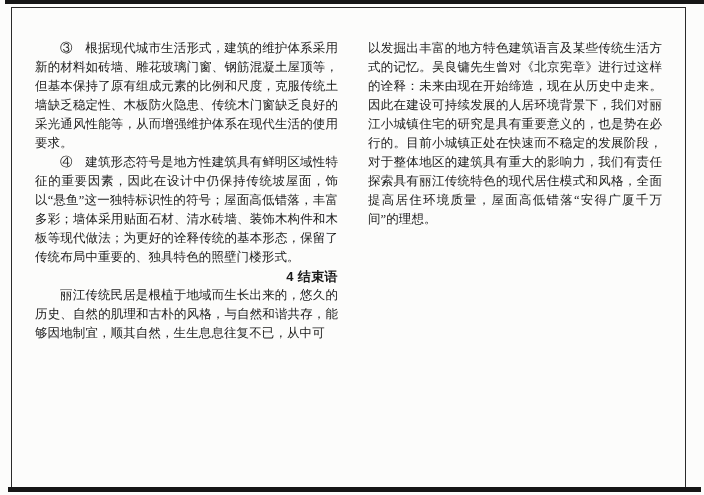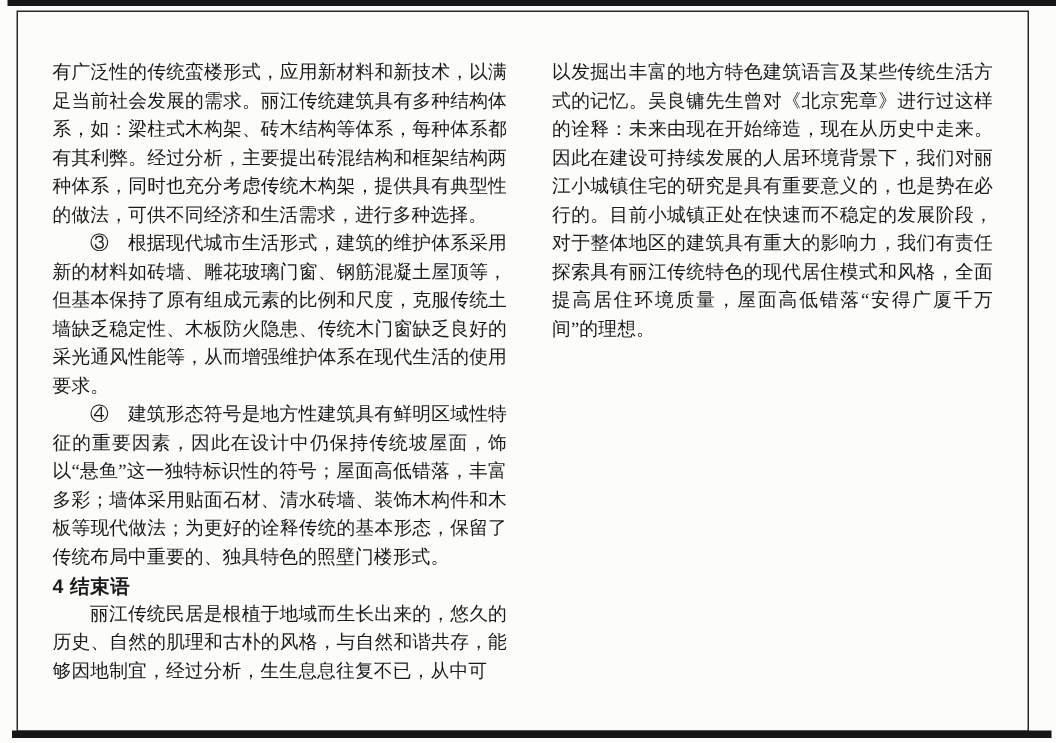--- a/index.html
+++ b/index.html
@@ -52,43 +52,42 @@
     line-height: 19px;
     color: #1a1a1a;
     text-align: justify;
     text-justify: inter-ideograph;
     word-break: break-all;
     letter-spacing: 0.1px;
   }
   .ind { text-indent: 2em; }
   .heading {
     font-weight: 700;
-    text-align: left;
+    text-align: right;
     font-family: "Liberation Sans", "DejaVu Sans", sans-serif;
     font-size: 13px;
     letter-spacing: 0.4px;
   }
 </style>
 </head>
 <body>
 
 <div class="page">
 
   <div class="scan-edge top"></div>
 
   <div class="frame"></div>
 
   <div class="columns">
 
     <div class="col-left">
-      <p class="para">有广泛性的传统蛮楼形式，应用新材料和新技术，以满足当前社会发展的需求。丽江传统建筑具有多种结构体系，如：梁柱式木构架、砖木结构等体系，每种体系都有其利弊。经过分析，主要提出砖混结构和框架结构两种体系，同时也充分考虑传统木构架，提供具有典型性的做法，可供不同经济和生活需求，进行多种选择。</p>
       <p class="para ind">③　根据现代城市生活形式，建筑的维护体系采用新的材料如砖墙、雕花玻璃门窗、钢筋混凝土屋顶等，但基本保持了原有组成元素的比例和尺度，克服传统土墙缺乏稳定性、木板防火隐患、传统木门窗缺乏良好的采光通风性能等，从而增强维护体系在现代生活的使用要求。</p>
       <p class="para ind">④　建筑形态符号是地方性建筑具有鲜明区域性特征的重要因素，因此在设计中仍保持传统坡屋面，饰以“悬鱼”这一独特标识性的符号；屋面高低错落，丰富多彩；墙体采用贴面石材、清水砖墙、装饰木构件和木板等现代做法；为更好的诠释传统的基本形态，保留了传统布局中重要的、独具特色的照壁门楼形式。</p>
       <h2 class="heading">4 结束语</h2>
-      <p class="para ind">丽江传统民居是根植于地域而生长出来的，悠久的历史、自然的肌理和古朴的风格，与自然和谐共存，能够因地制宜，经过分析，生生息息往复不已，从中可</p>
+      <p class="para ind">丽江传统民居是根植于地域而生长出来的，悠久的历史、自然的肌理和古朴的风格，与自然和谐共存，能够因地制宜，顺其自然，生生息息往复不已，从中可</p>
     </div>
 
     <div class="col-right">
       <p class="para">以发掘出丰富的地方特色建筑语言及某些传统生活方式的记忆。吴良镛先生曾对《北京宪章》进行过这样的诠释：未来由现在开始缔造，现在从历史中走来。因此在建设可持续发展的人居环境背景下，我们对丽江小城镇住宅的研究是具有重要意义的，也是势在必行的。目前小城镇正处在快速而不稳定的发展阶段，对于整体地区的建筑具有重大的影响力，我们有责任探索具有丽江传统特色的现代居住模式和风格，全面提高居住环境质量，屋面高低错落“安得广厦千万间”的理想。</p>
     </div>
 
   </div>
 
   <div class="scan-edge bottom"></div>
 

